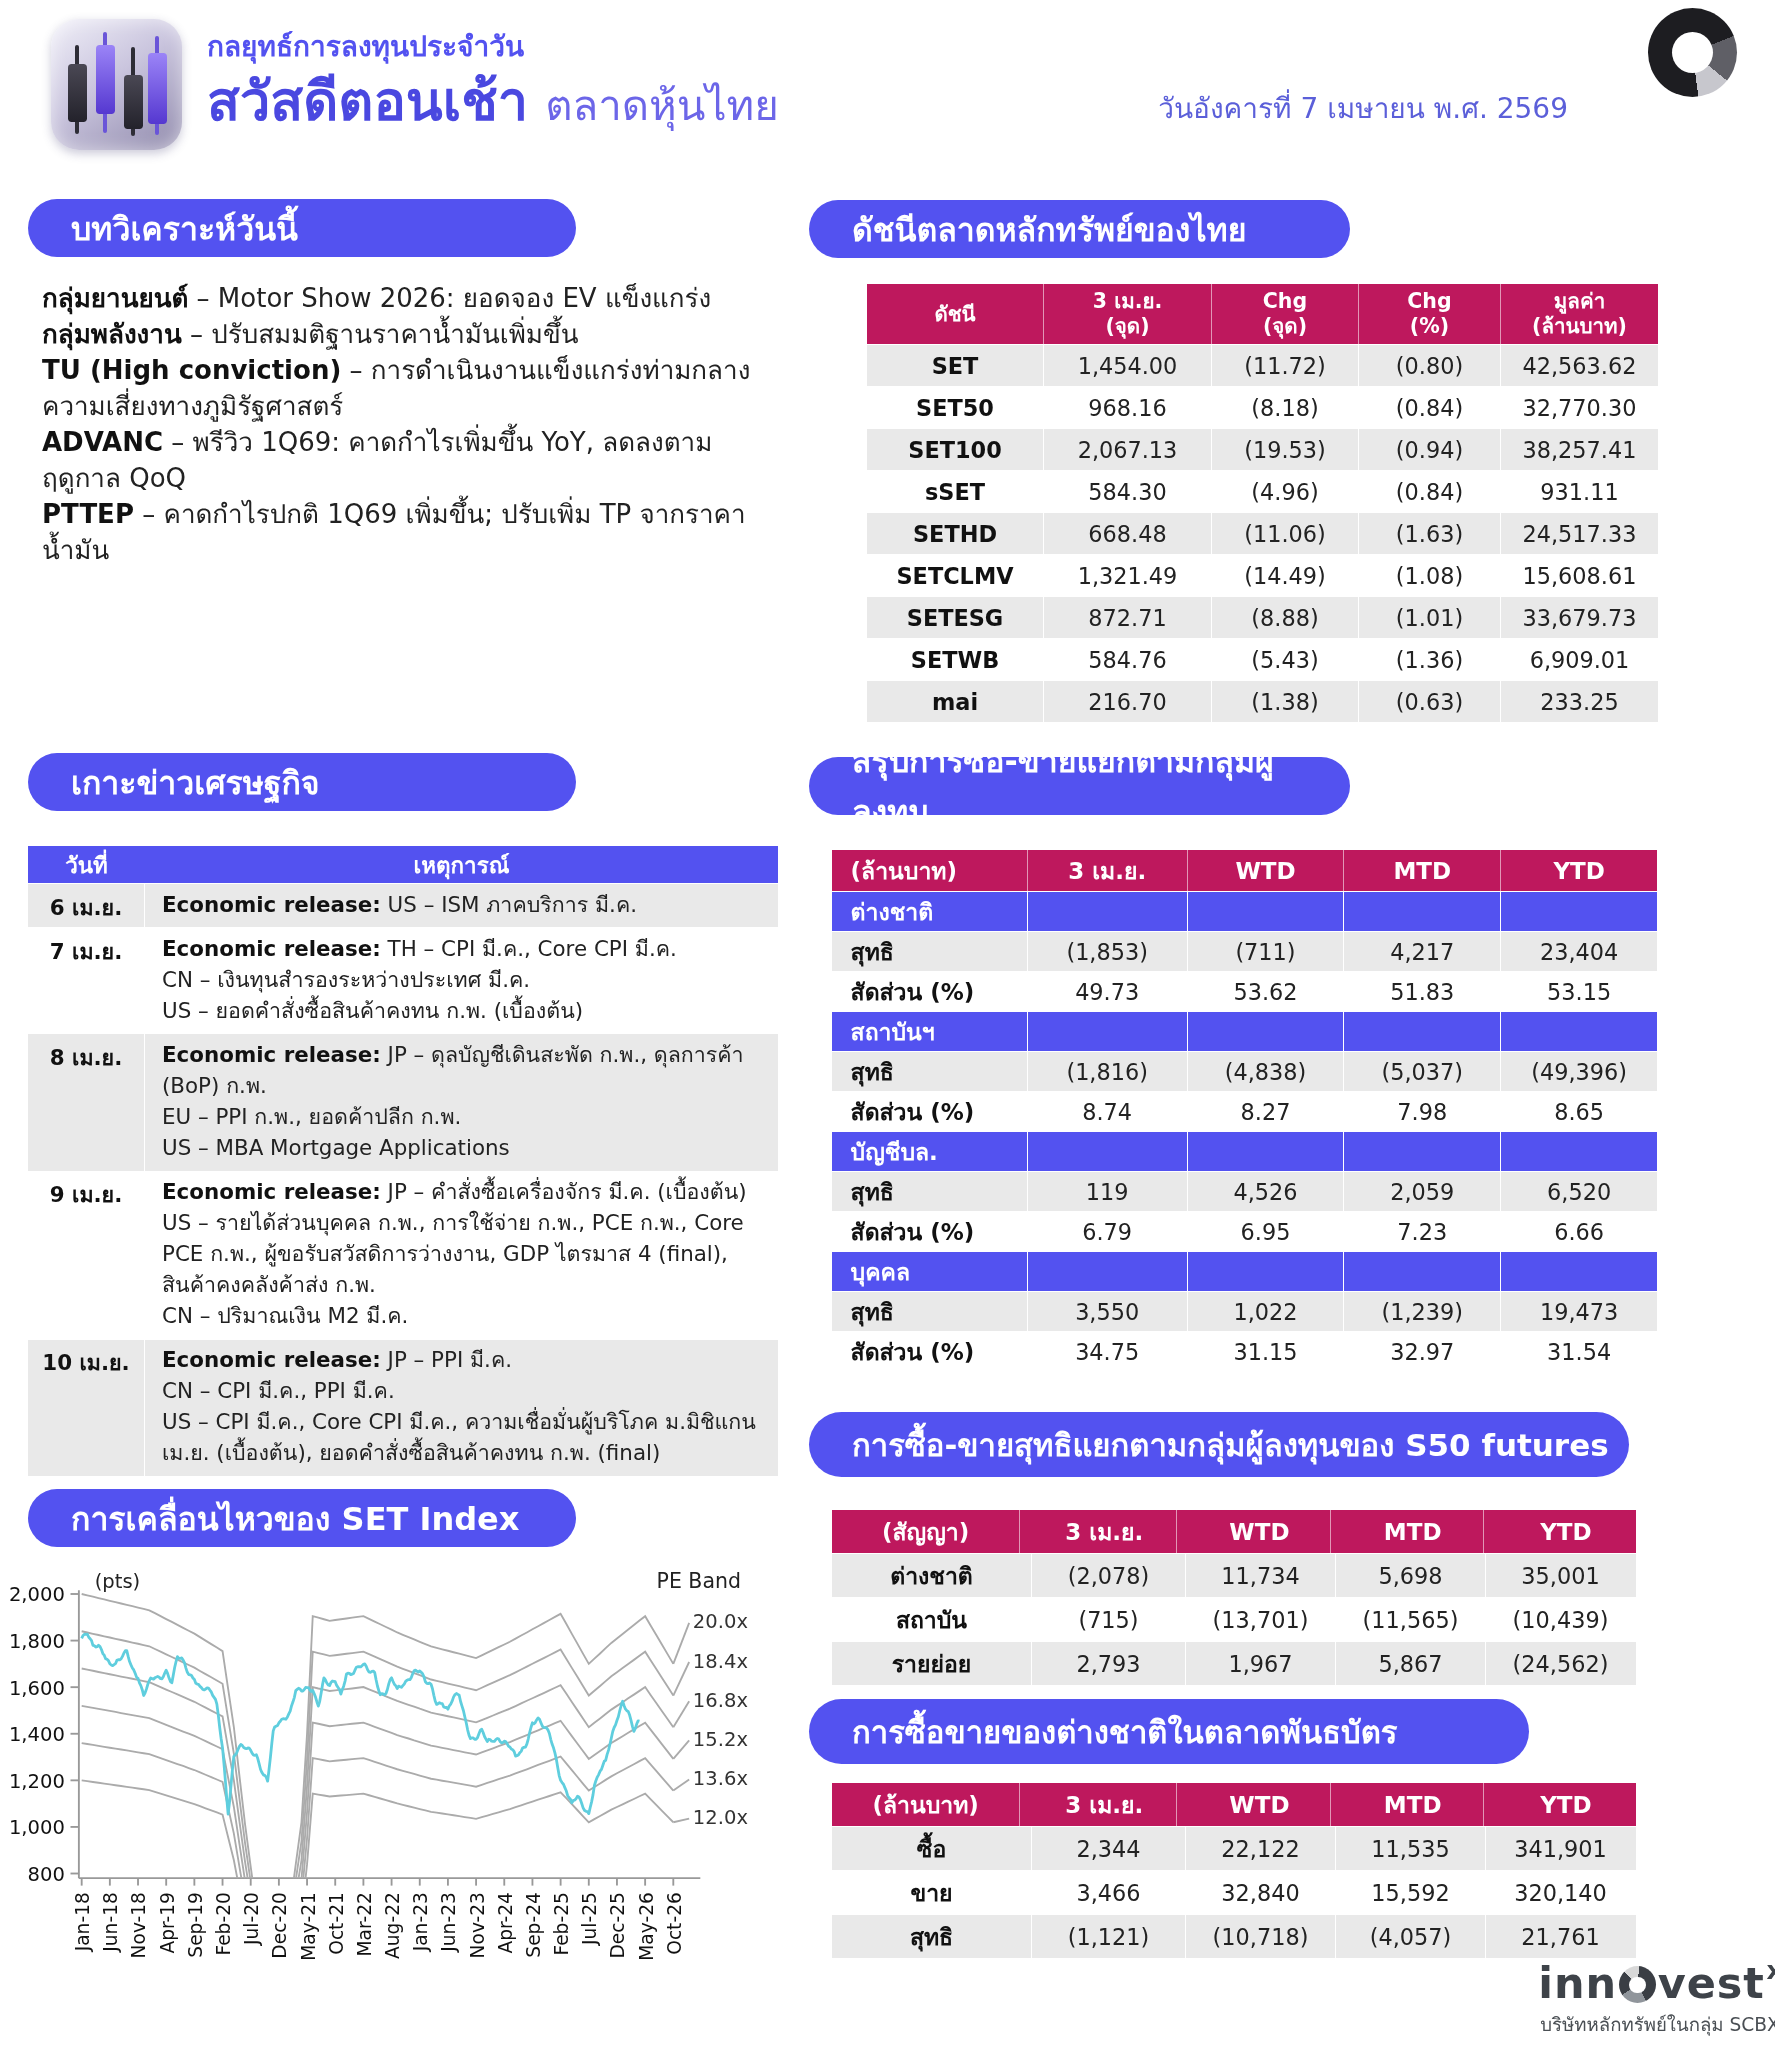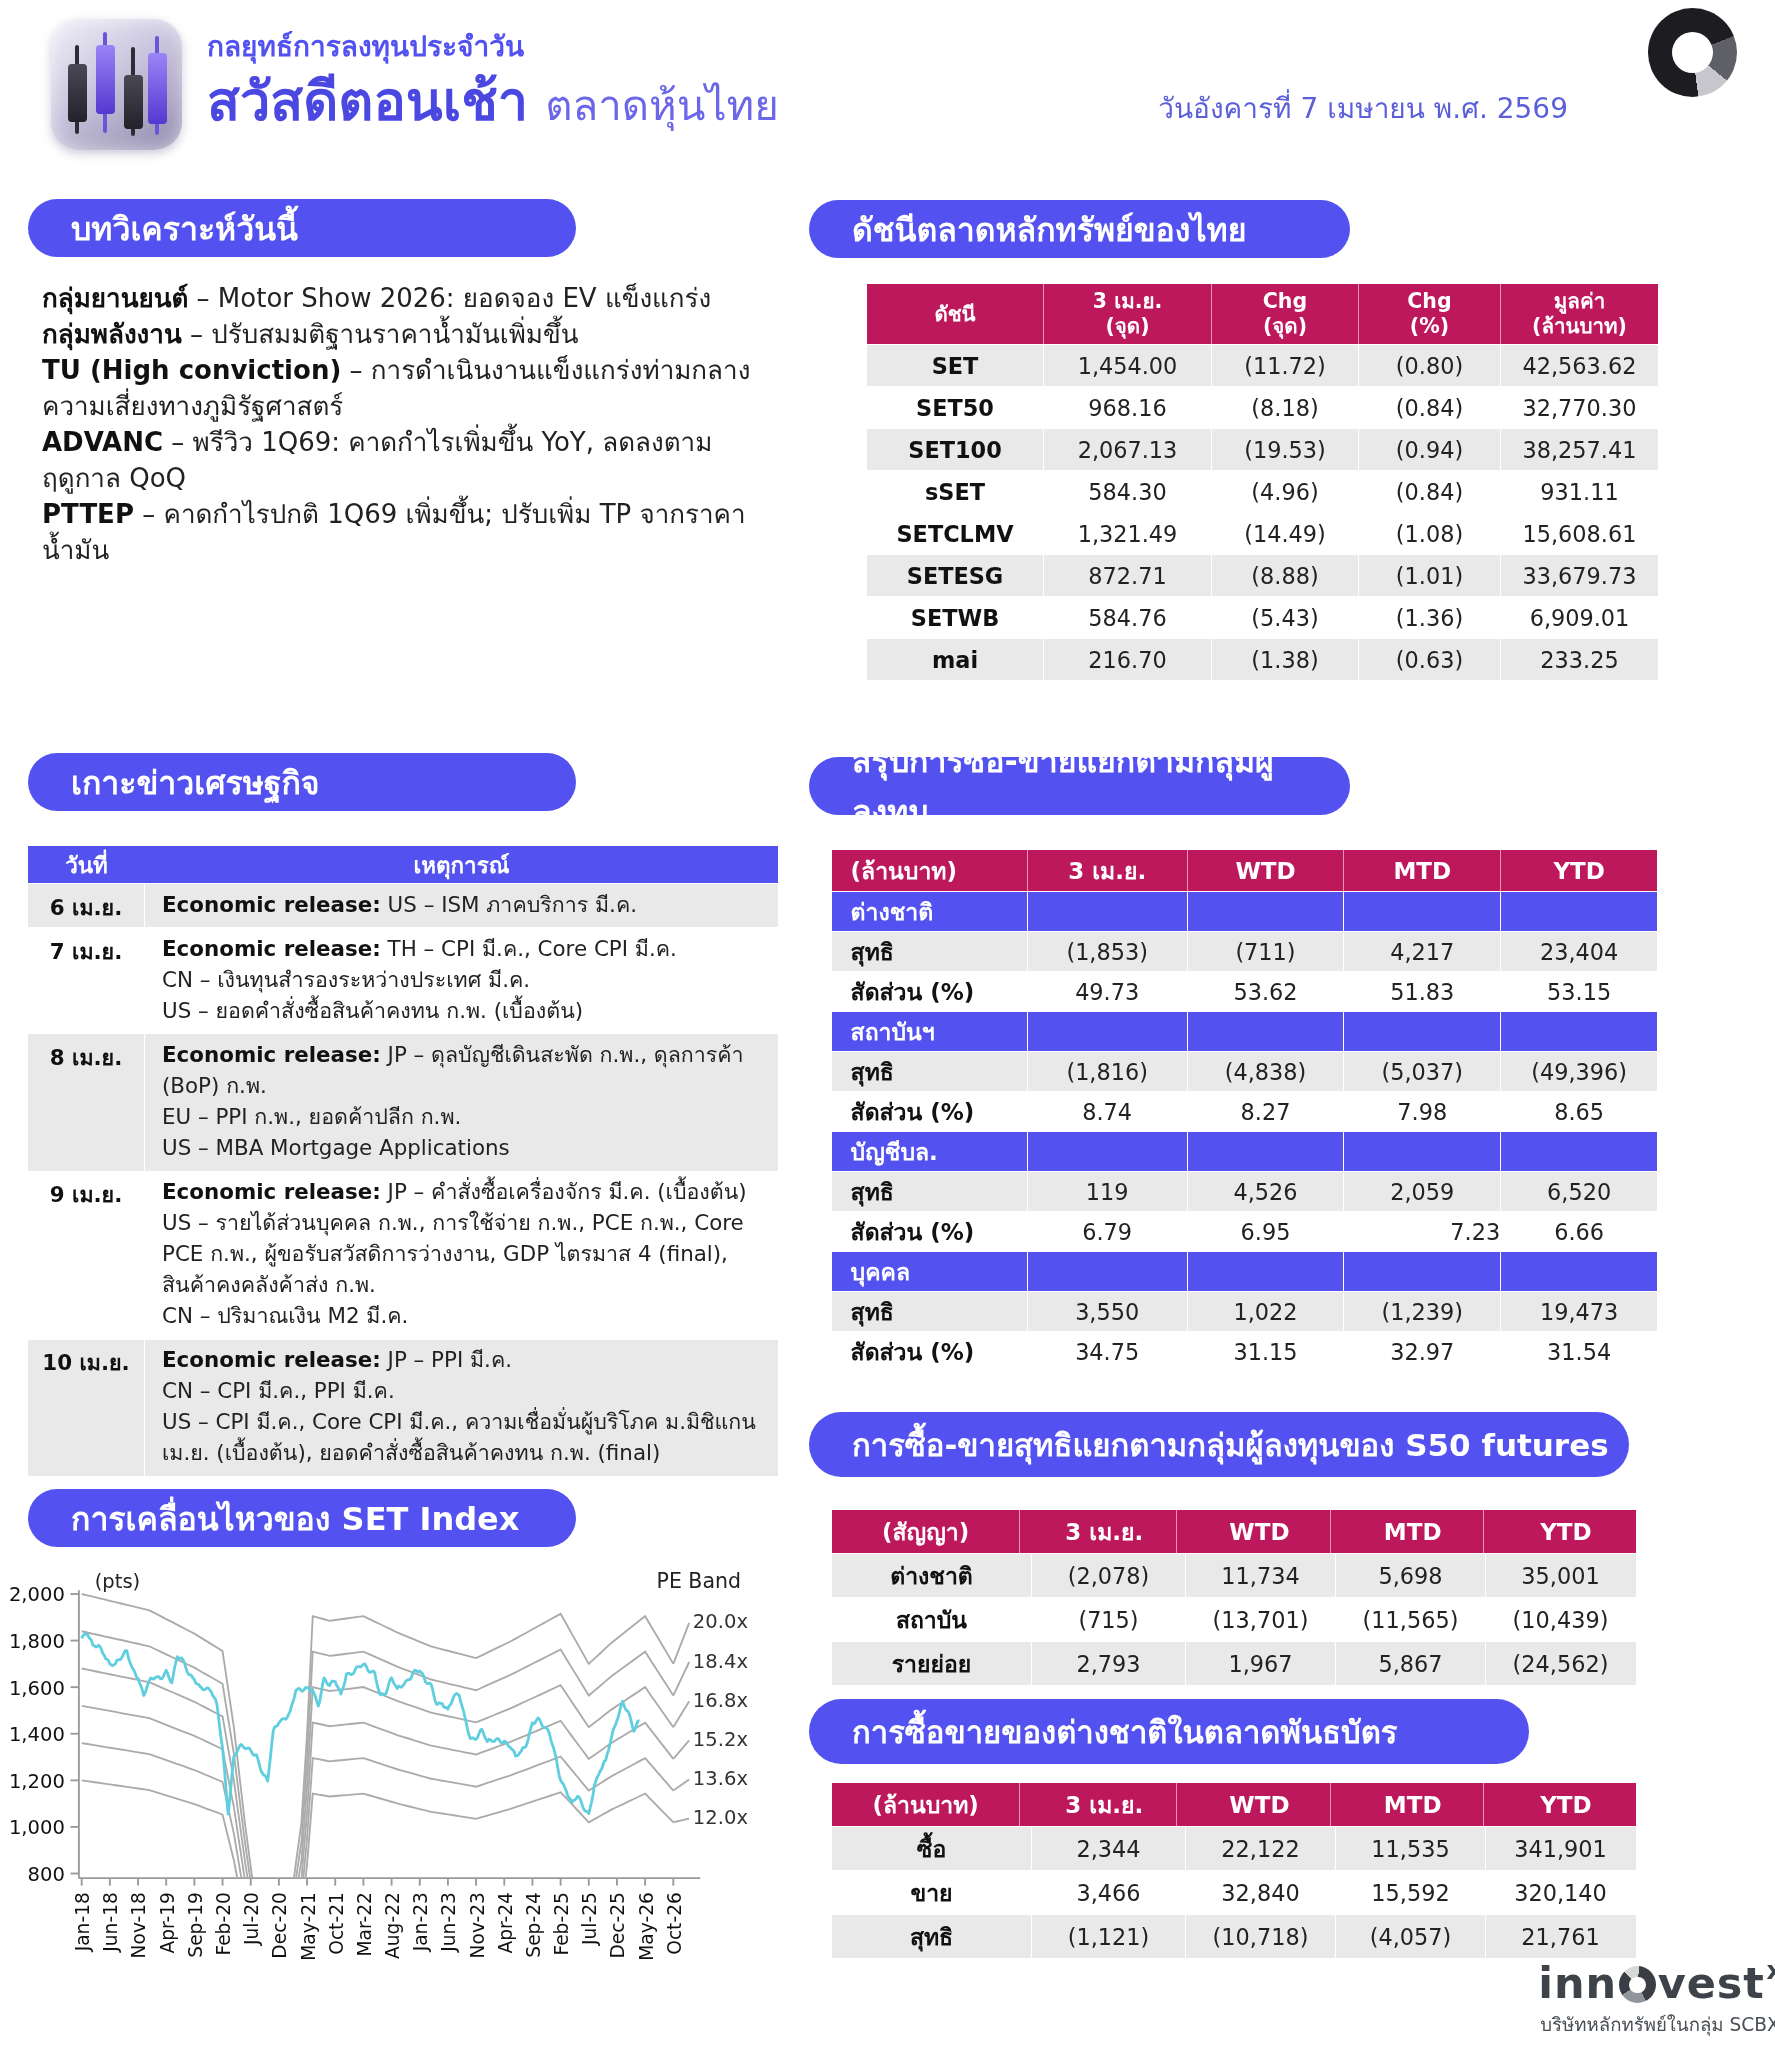--- a/index.html
+++ b/index.html
@@ -217,20 +217,37 @@
         <div class="tcell" style="width: 147px;">
           <div>(4.96)</div>
         </div>
         <div class="tcell" style="width: 142px;">
           <div>(0.84)</div>
         </div>
         <div class="tcell" style="width: 157px;">
           <div>931.11</div>
         </div>
       </div>
+      <div class="trow odd">
+        <div class="tcell firstcol" style="width: 177px;">
+          <div>SETHD</div>
+        </div>
+        <div class="tcell" style="width: 168px;">
+          <div>668.48</div>
+        </div>
+        <div class="tcell" style="width: 147px;">
+          <div>(11.06)</div>
+        </div>
+        <div class="tcell" style="width: 142px;">
+          <div>(1.63)</div>
+        </div>
+        <div class="tcell" style="width: 157px;">
+          <div>24,517.33</div>
+        </div>
+      </div>
       <div class="trow even">
         <div class="tcell firstcol" style="width: 177px;">
           <div>SETCLMV</div>
         </div>
         <div class="tcell" style="width: 168px;">
           <div>1,321.49</div>
         </div>
         <div class="tcell" style="width: 147px;">
           <div>(14.49)</div>
         </div>
@@ -494,21 +511,21 @@
       <div class="trow even">
         <div class="tcell firstcol" style="width: 196px;">
           <div>สัดส่วน (%)</div>
         </div>
         <div class="tcell" style="width: 160px;">
           <div>6.79</div>
         </div>
         <div class="tcell" style="width: 157px;">
           <div>6.95</div>
         </div>
-        <div class="tcell" style="width: 157px; align-items: flex-end;">
+        <div class="tcell" style="width: 157px;">
           <div>7.23</div>
         </div>
         <div class="tcell" style="width: 156px;">
           <div>6.66</div>
         </div>
       </div>
       <div class="trow gsub">
         <div class="tcell" style="width: 196px;">
           <div>บุคคล</div>
         </div>

